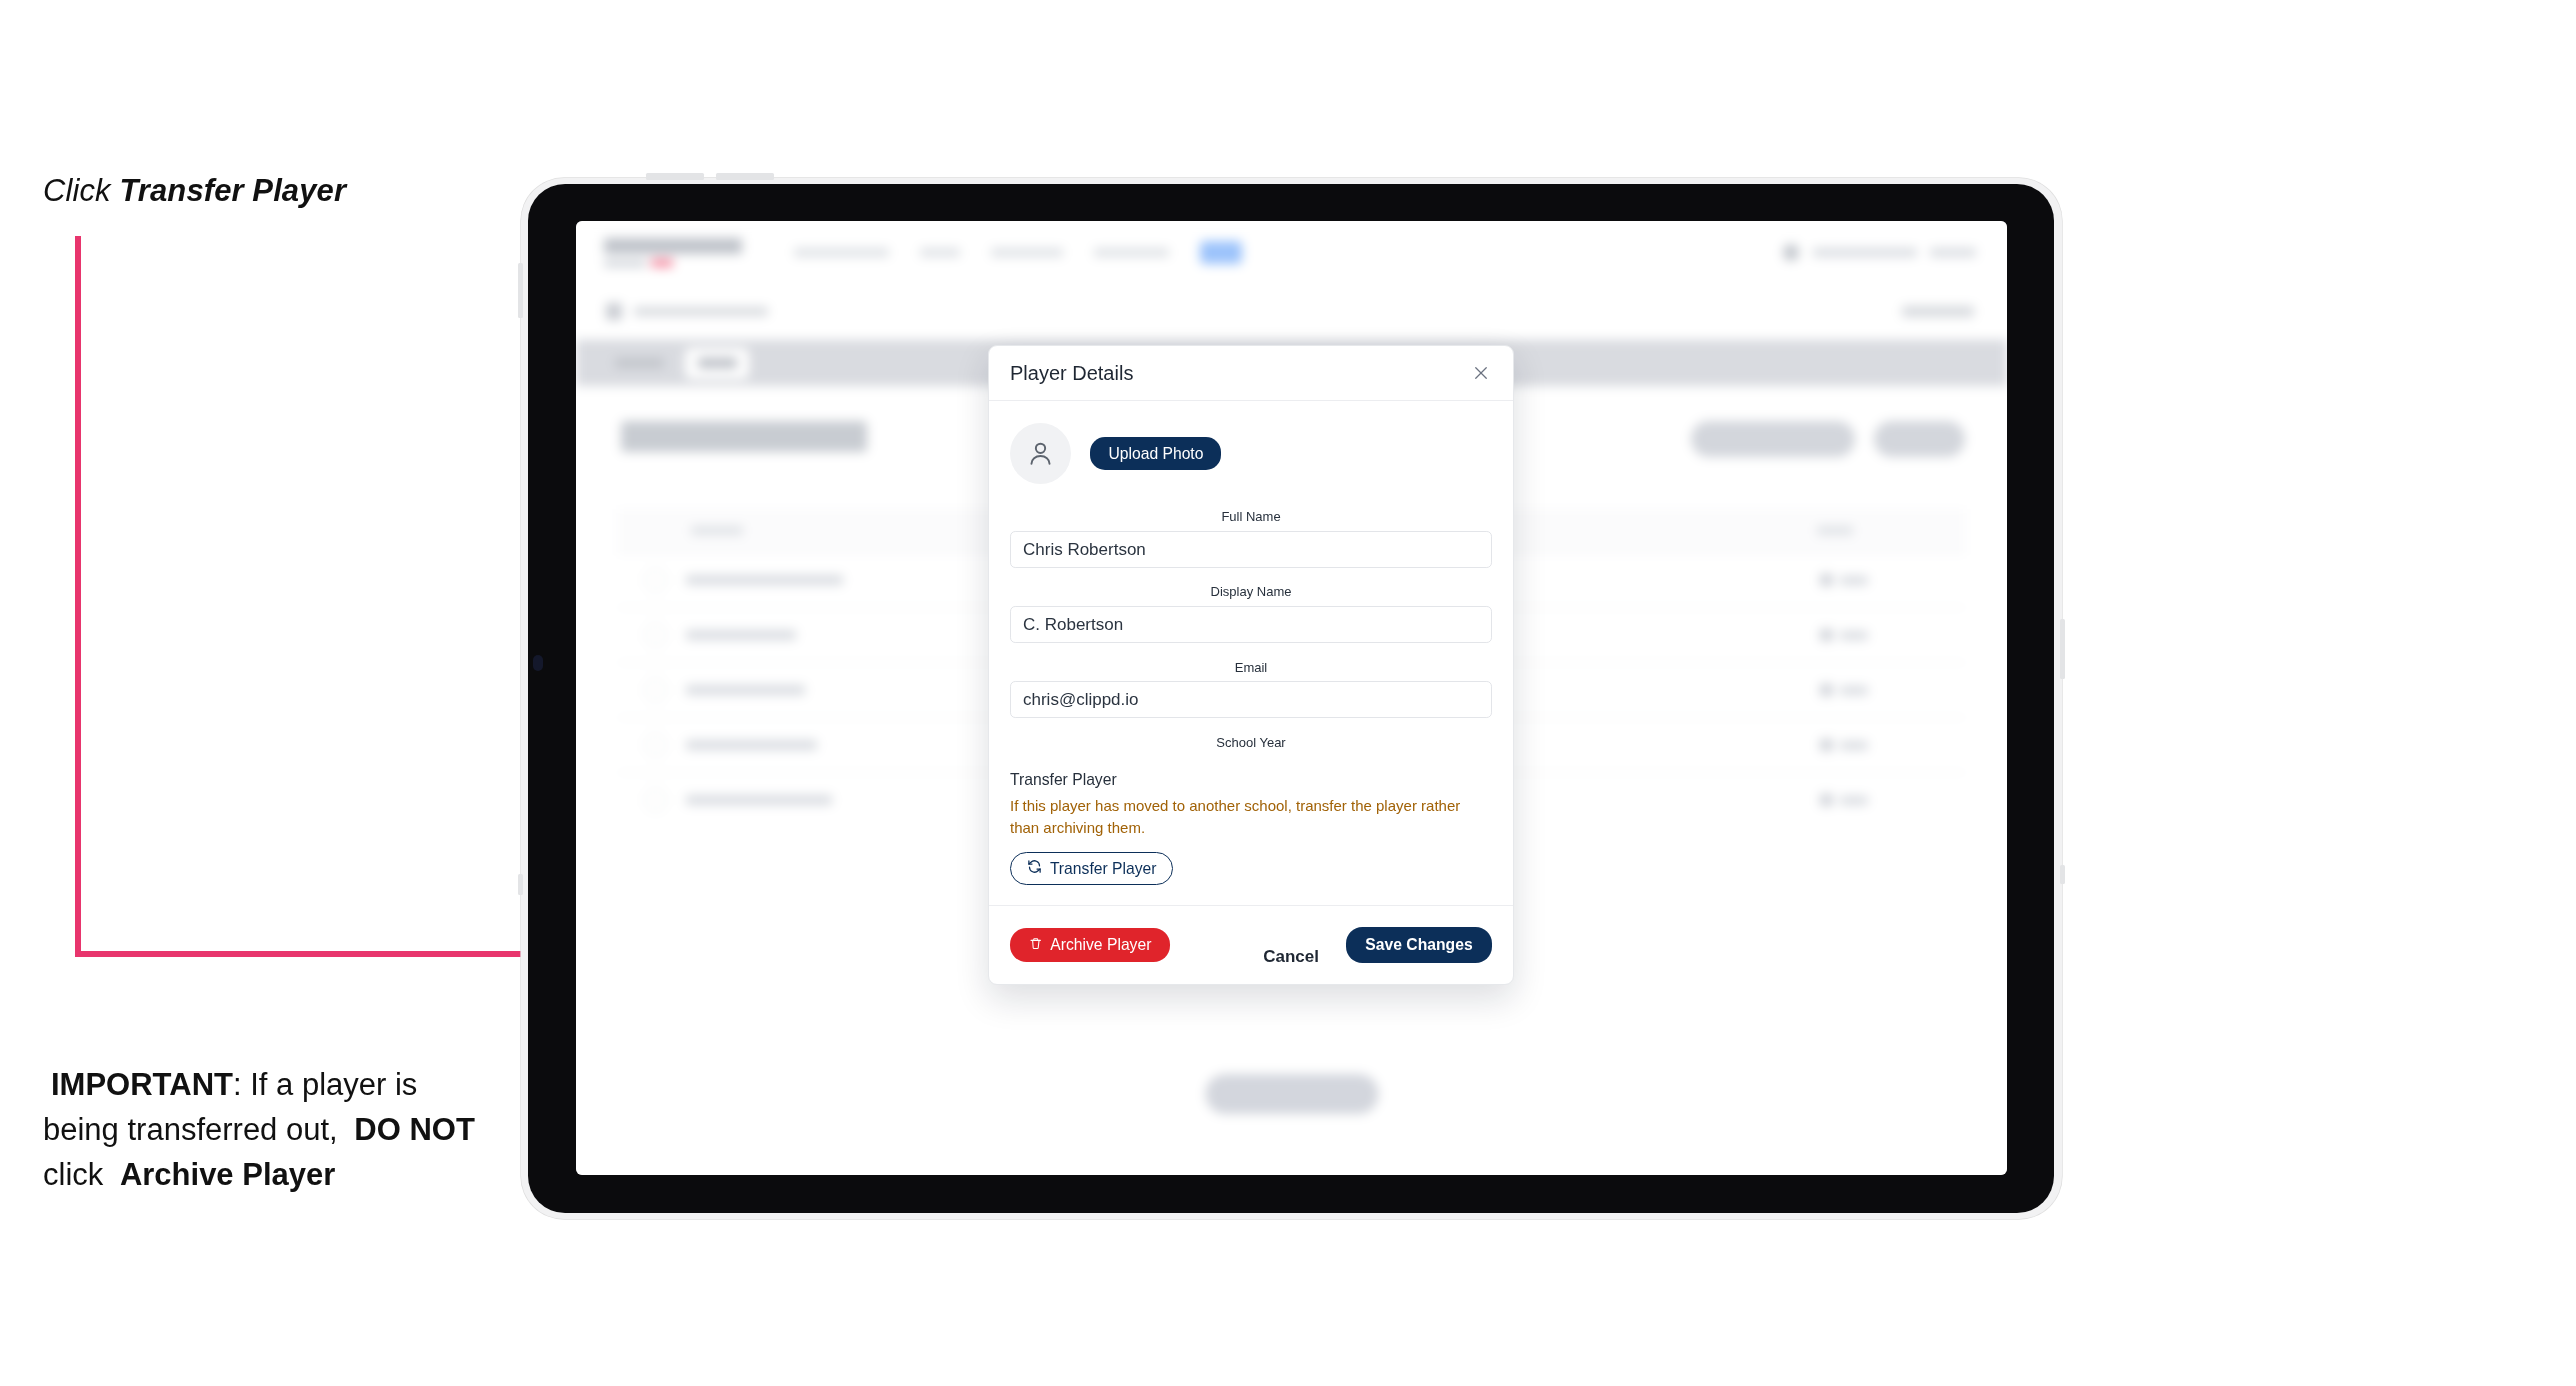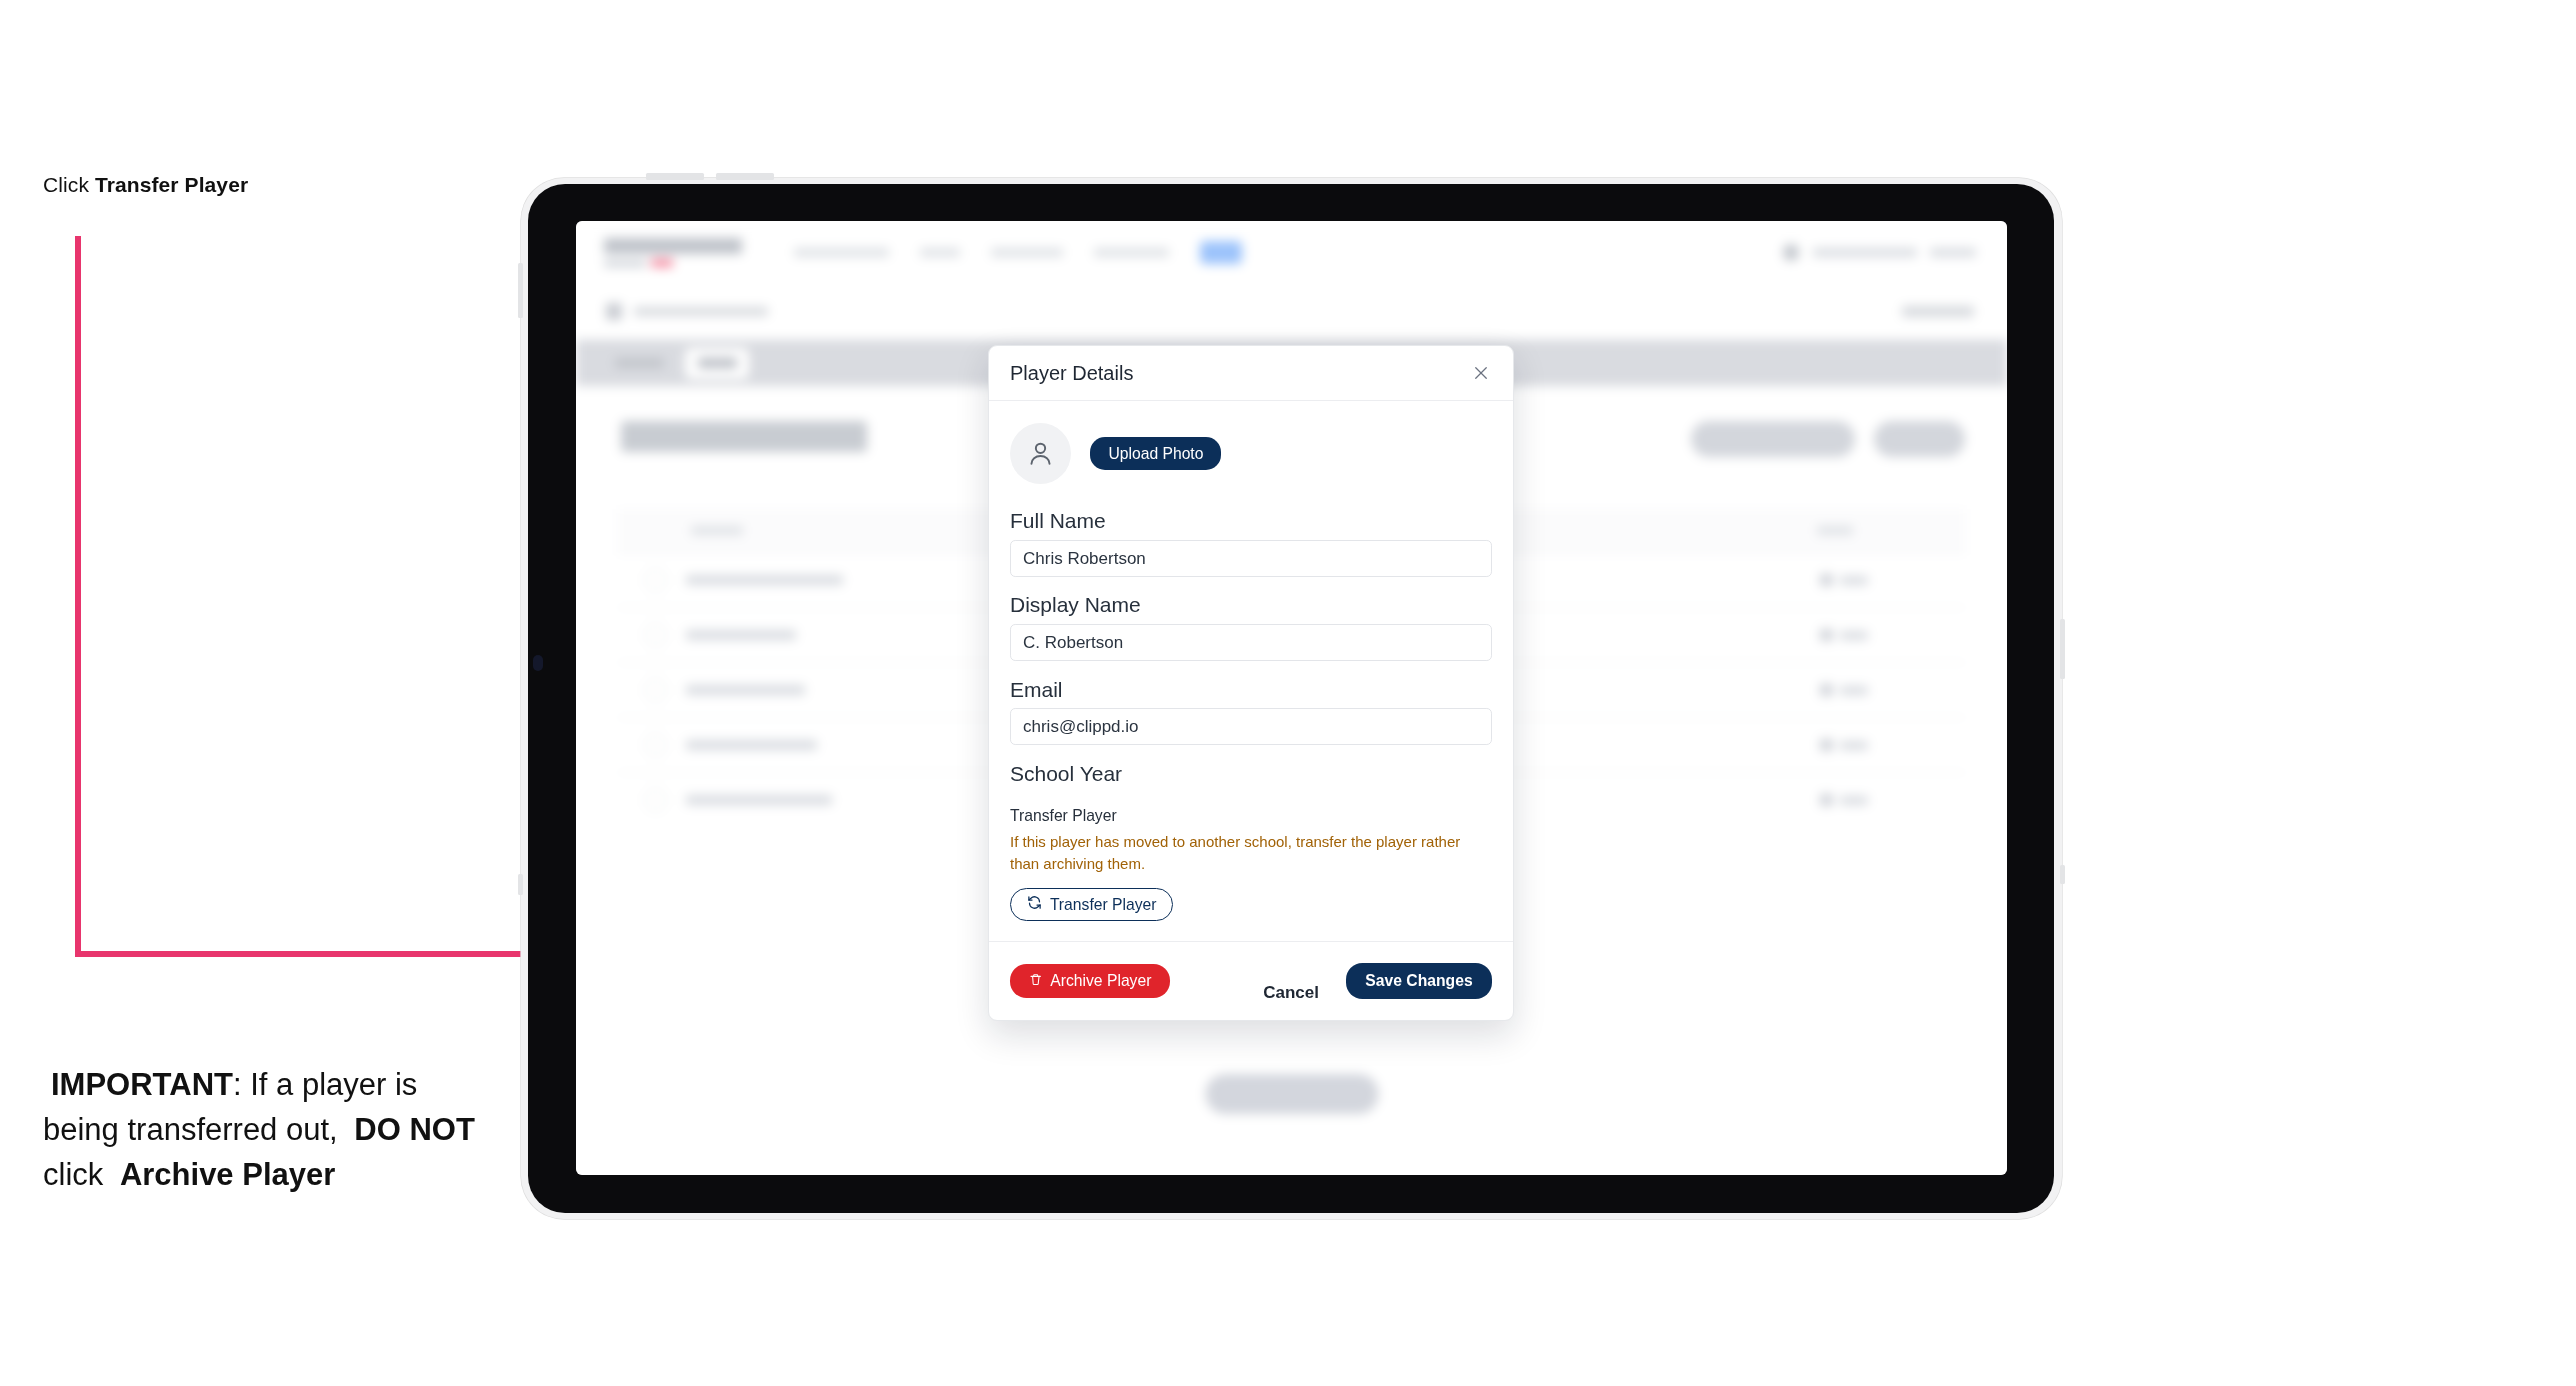--- a/index.html
+++ b/index.html
@@ -14,24 +14,25 @@
     overflow: hidden;
     font-family: "Liberation Sans", sans-serif;
     -webkit-font-smoothing: antialiased;
   }
 
   
   .annot-top {
     position: absolute;
     left: 43px;
     top: 173px;
-    font-size: 21px;
+    font-size: 31px;
     color: #111111;
     letter-spacing: 0.1px;
     white-space: nowrap;
+    font-style: italic;
   }
   .annot-top .b { font-weight: 700; }
 
   .annot-bottom {
     position: absolute;
     left: 43px;
     top: 1063px;
     width: 448px;
     font-size: 31px;
     line-height: 1.45;
@@ -263,23 +264,24 @@
     font-size: 15.7px;
     border: none;
     border-radius: 15px;
     padding: 7.5px 18px;
     cursor: pointer;
     font-family: "Liberation Sans", sans-serif;
   }
 
   .field { margin-bottom: 16.4px; }
   .field-label {
-    font-size: 21px;
+    font-size: 13px;
     color: #27303c;
     margin-bottom: 6.7px;
+    text-align: center;
   }
   .field-input {
     width: 100%;
     box-sizing: border-box;
     height: 37px;
     border: 0.7px solid #e3e5e9;
     border-radius: 5.2px;
     background: #ffffff;
     font-size: 17px;
     color: #2b3440;

